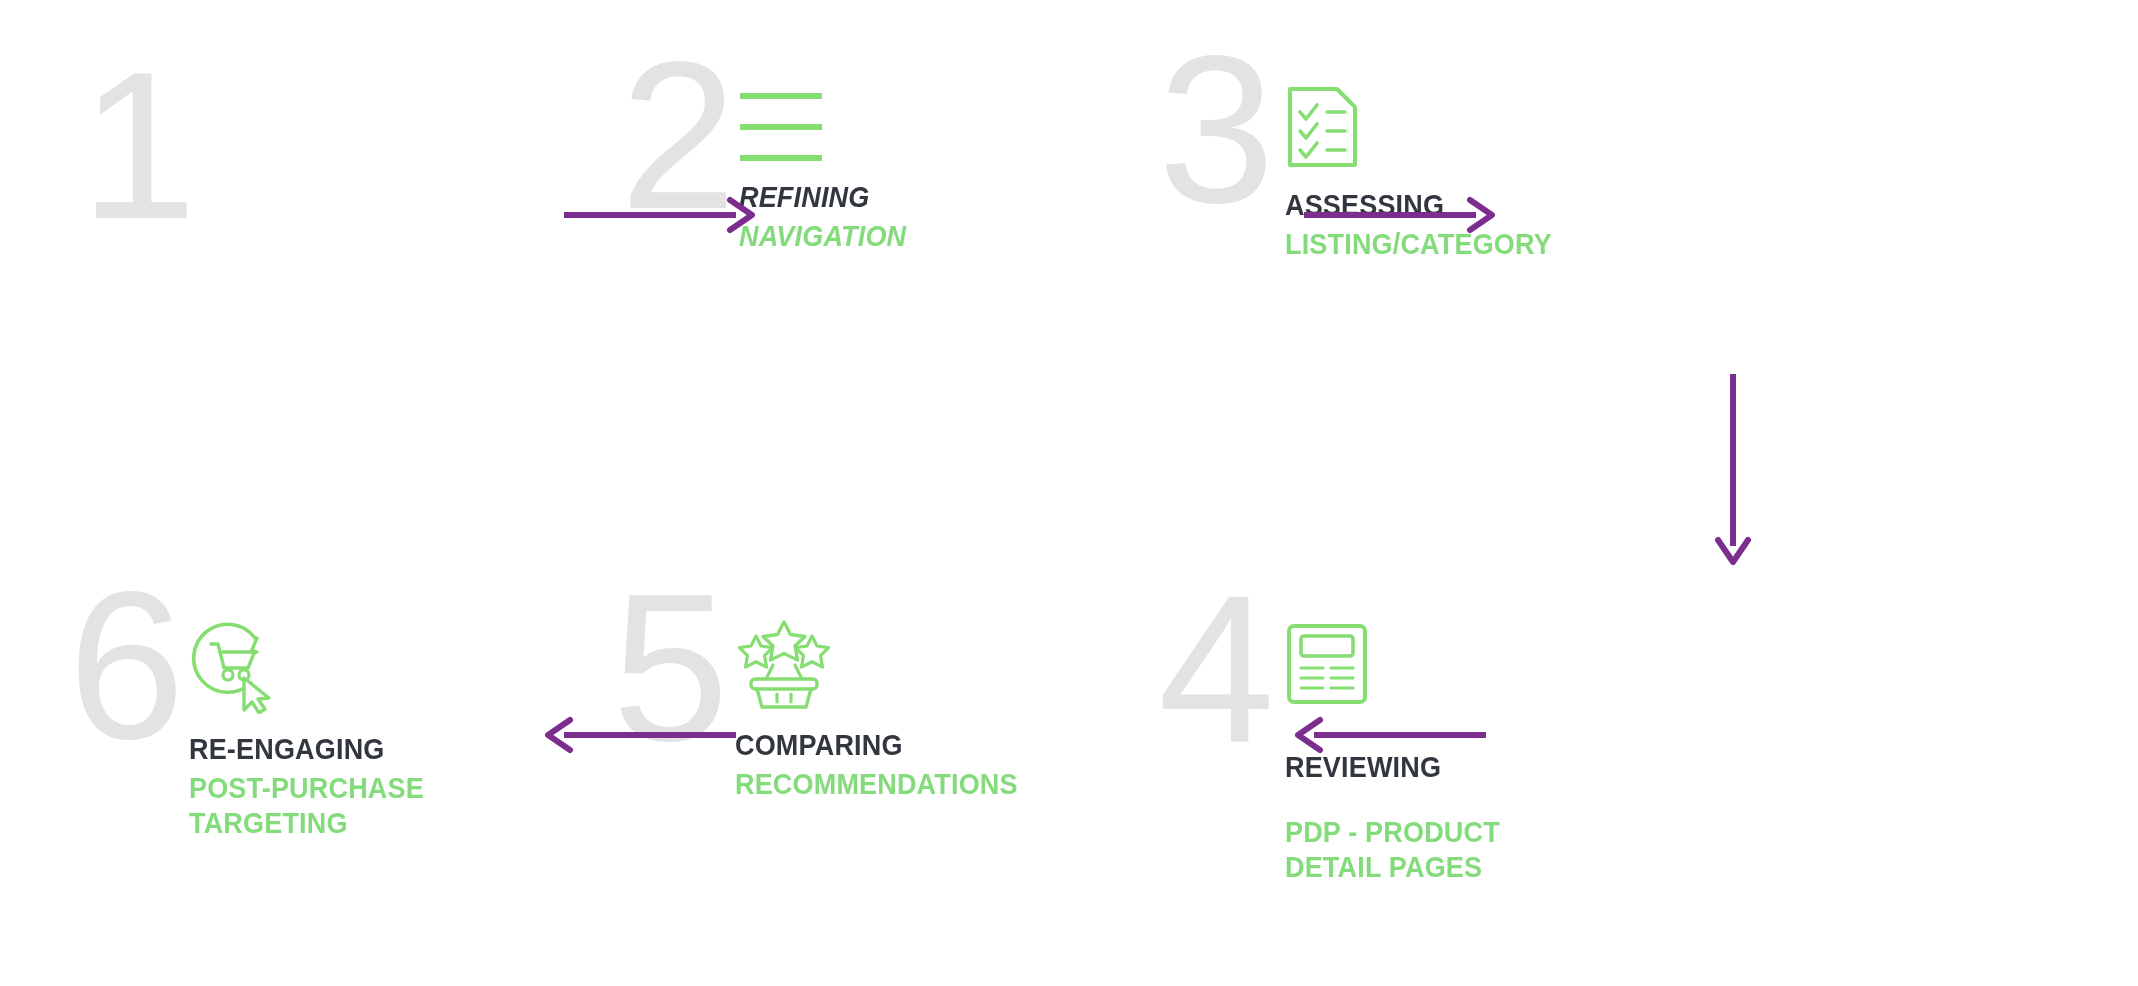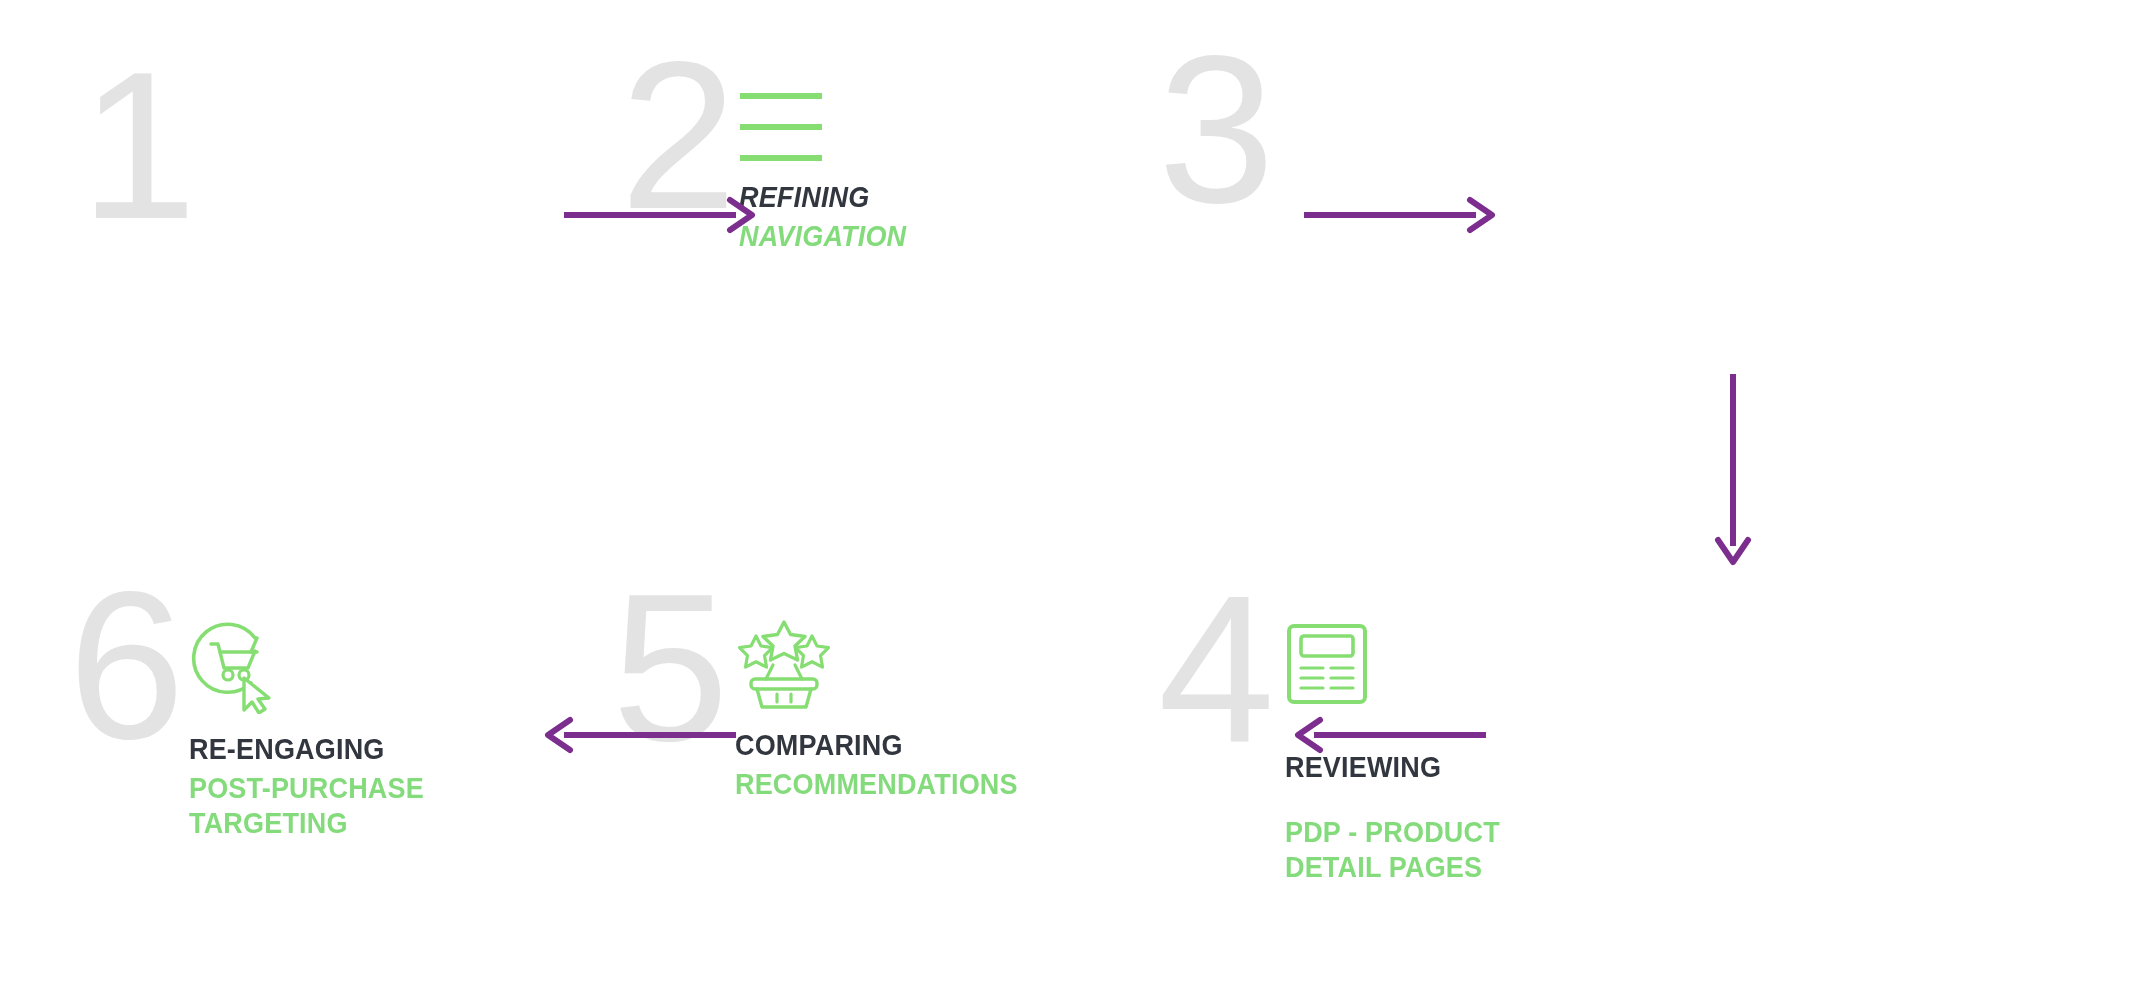--- a/index.html
+++ b/index.html
@@ -125,20 +125,35 @@
           <line x1="4" y1="74" x2="80" y2="74" stroke="#86de73" stroke-width="6" stroke-linecap="square"></line>
         </svg>
       </span>
       <div class="step-title">REFINING</div>
       <div class="step-sub nowrap">NAVIGATION</div>
     </div>
   </div>
 
   <div class="step" id="step-3">
     <div class="step-number">3</div>
+    <div class="step-body">
+      <span class="step-icon">
+        <svg width="78" height="86" viewBox="0 0 78 86" fill="none">
+          <path d="M5 5 H52 L70 23 V81 H5 Z" stroke="#86de73" stroke-width="4" stroke-linejoin="round"></path>
+          <path d="M15 28 l6 7 l11 -14" stroke="#86de73" stroke-width="3.6" stroke-linecap="round" stroke-linejoin="round"></path>
+          <path d="M15 47 l6 7 l11 -14" stroke="#86de73" stroke-width="3.6" stroke-linecap="round" stroke-linejoin="round"></path>
+          <path d="M15 66 l6 7 l11 -14" stroke="#86de73" stroke-width="3.6" stroke-linecap="round" stroke-linejoin="round"></path>
+          <line x1="42" y1="28" x2="60" y2="28" stroke="#86de73" stroke-width="3.6" stroke-linecap="round"></line>
+          <line x1="42" y1="47" x2="60" y2="47" stroke="#86de73" stroke-width="3.6" stroke-linecap="round"></line>
+          <line x1="42" y1="66" x2="60" y2="66" stroke="#86de73" stroke-width="3.6" stroke-linecap="round"></line>
+        </svg>
+      </span>
+      <div class="step-title">ASSESSING</div>
+      <div class="step-sub nowrap">LISTING/CATEGORY</div>
+    </div>
   </div>
 
   <div class="step" id="step-4">
     <div class="step-number">4</div>
     <div class="step-body">
       <span class="step-icon">
         <svg width="84" height="84" viewBox="0 0 84 84" fill="none">
           <rect x="4" y="4" width="76" height="76" rx="5" stroke="#86de73" stroke-width="4"></rect>
           <rect x="16" y="14" width="52" height="20" rx="3" stroke="#86de73" stroke-width="3.6"></rect>
           <line x1="16" y1="46" x2="38" y2="46" stroke="#86de73" stroke-width="3.2" stroke-linecap="round"></line>

